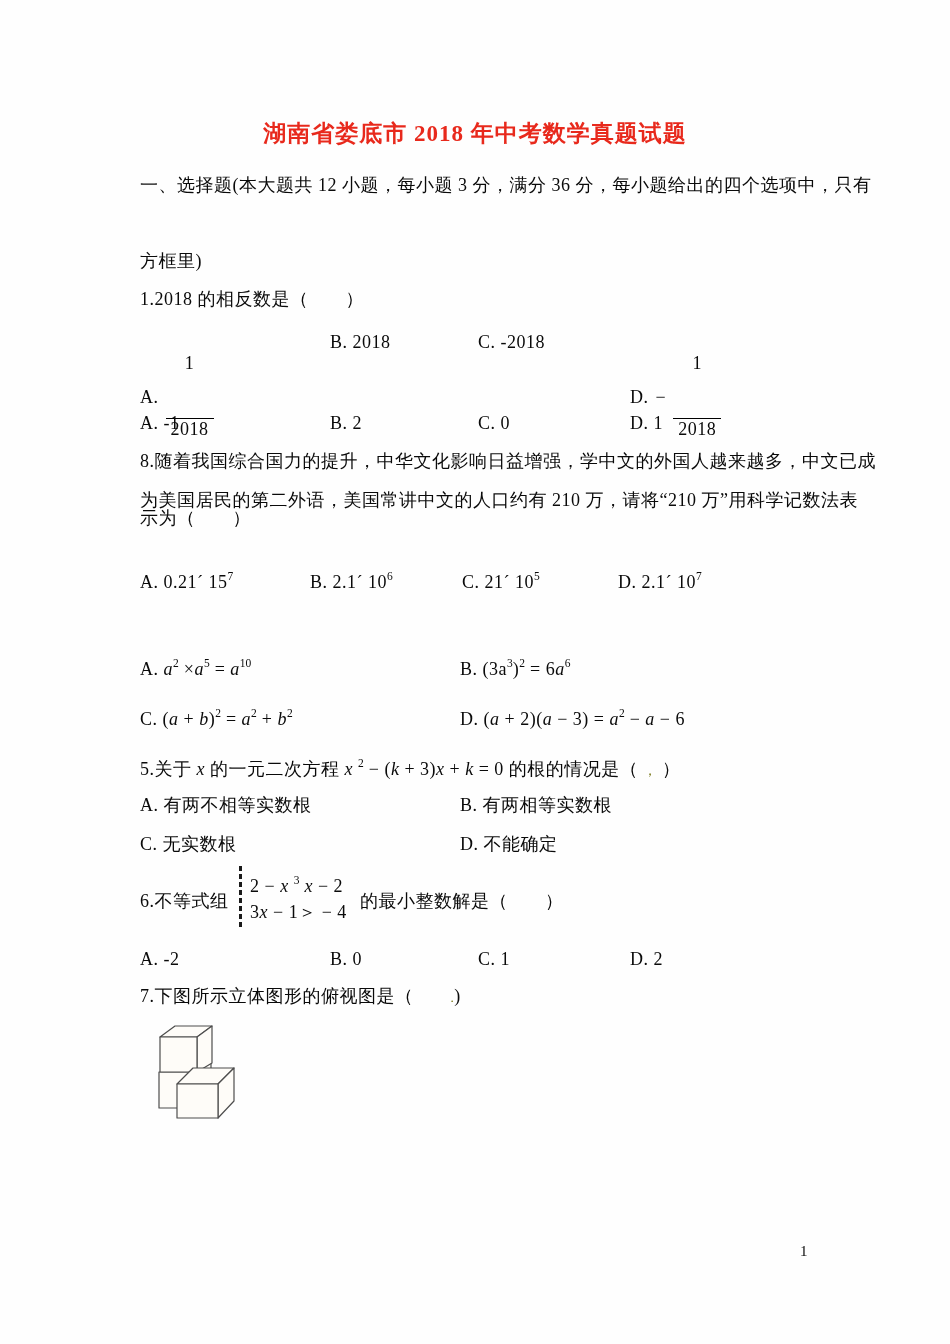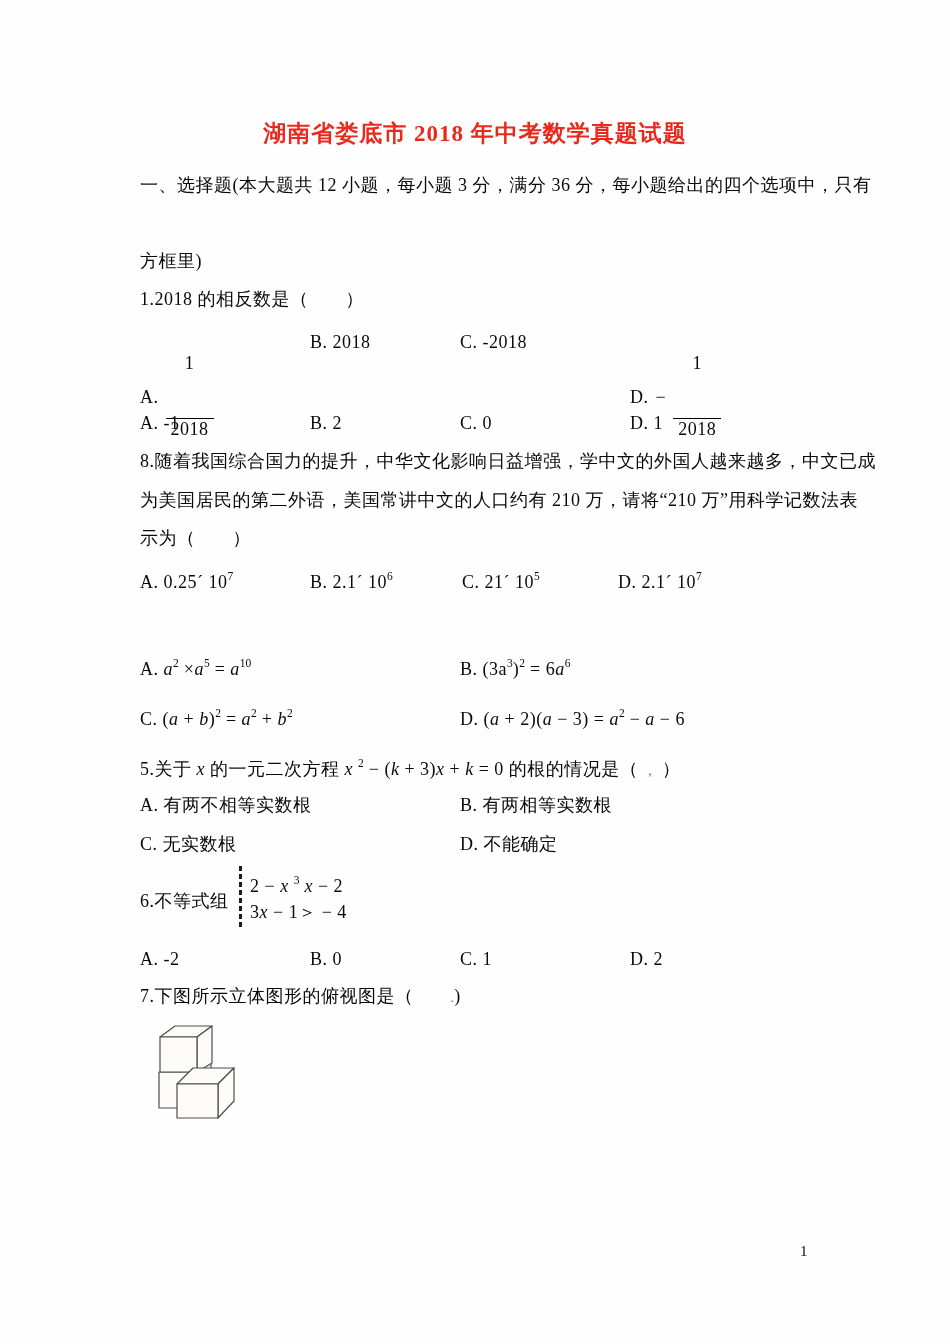--- a/index.html
+++ b/index.html
@@ -13,22 +13,22 @@
     overflow:hidden;
   }
   .title{
     position:absolute;top:118px;left:0;width:100%;
     margin:0;text-align:center;
     font-size:23px;font-weight:bold;letter-spacing:1px;
     color:#e8291c;
   }
   .t{position:absolute;white-space:pre;letter-spacing:0.5px;line-height:26px;}
   .xA{left:140px;}
-  .xB{left:310px;}
-  .xC{left:460px;}
+  .xB{left:330px;}
+  .xC{left:478px;}
   .xD{left:630px;}
   .x2{left:460px;}
   sup{font-size:11.5px;letter-spacing:0;position:relative;top:-1px;}
   i{font-family:"Liberation Serif","DejaVu Serif",serif;font-style:italic;}
   .mark{color:#6b6a00;font-size:13px;}
   .optflex{display:inline-flex;align-items:center;gap:7px;white-space:pre;}
   .frac{display:inline-block;text-align:center;line-height:1.2;vertical-align:middle;}
   .frac .num{display:block;padding:0 6px;}
   .frac .den{display:block;border-top:1.5px solid #000;padding:0 5px;}
   .brace{
@@ -69,41 +69,42 @@
     </span>
   </div>
 
   <div class="t xA" style="top:410px">A. -1</div>
   <div class="t xB" style="top:410px">B. 2</div>
   <div class="t xC" style="top:410px">C. 0</div>
   <div class="t xD" style="top:410px">D. 1</div>
 
   <div class="t xA" style="top:448px">8.随着我国综合国力的提升，中华文化影响日益增强，学中文的外国人越来越多，中文已成</div>
   <div class="t xA" style="top:487px">为美国居民的第二外语，美国常讲中文的人口约有 210 万，请将“210 万”用科学记数法表</div>
-  <div class="t xA" style="top:525px">示为（　　）</div>
-  <div class="t" style="left:140px;top:564px"><span>A. 0.25´ 10</span><sup>7</sup></div>
+  <div class="t xA" style="top:505px">示为（　　）</div>
+  <div class="t" style="left:140px;top:564px"><span>A. 0.21´ 15</span><sup>7</sup></div>
   <div class="t" style="left:310px;top:564px"><span>B. 2.1´ 10</span><sup>6</sup></div>
   <div class="t" style="left:462px;top:564px"><span>C. 21´ 10</span><sup>5</sup></div>
   <div class="t" style="left:618px;top:564px"><span>D. 2.1´ 10</span><sup>7</sup></div>
 
   <div class="t xA" style="top:651px"><span>A. </span><i>a</i><sup>2</sup><span> ×</span><i>a</i><sup>5</sup><span> = </span><i>a</i><sup>10</sup></div>
   <div class="t x2" style="top:651px"><span>B. (3a</span><sup>3</sup><span>)</span><sup>2</sup><span> = 6</span><i>a</i><sup>6</sup></div>
   <div class="t xA" style="top:701px"><span>C. (</span><i>a</i><span> + </span><i>b</i><span>)</span><sup>2</sup><span> = </span><i>a</i><sup>2</sup><span> + </span><i>b</i><sup>2</sup></div>
   <div class="t x2" style="top:701px"><span>D. (</span><i>a</i><span> + 2)(</span><i>a</i><span> − 3) = </span><i>a</i><sup>2</sup><span> − </span><i>a</i><span> − 6</span></div>
 
   <div class="t xA" style="top:751px"><span>5.关于 </span><i>x</i><span> 的一元二次方程 </span><i>x</i><span> </span><sup>2</sup><span> − (</span><i>k</i><span> + 3)</span><i>x</i><span> + </span><i>k</i><span> = 0 的根的情况是（ </span><span class="mark">，</span><span> ）</span></div>
   <div class="t xA" style="top:792px">A. 有两不相等实数根</div>
   <div class="t x2" style="top:792px">B. 有两相等实数根</div>
   <div class="t xA" style="top:831px">C. 无实数根</div>
   <div class="t x2" style="top:831px">D. 不能确定</div>
 
   <div class="t xA" style="top:888px">6.不等式组</div>
   <div class="brace" style="left:239px;top:866px;height:64px"></div>
   <div class="t" style="left:250px;top:868px"><span>2 − </span><i>x</i><span> </span><sup>3</sup><span> </span><i>x</i><span> − 2</span></div>
   <div class="t" style="left:250px;top:899px"><span>3</span><i>x</i><span> − 1＞ − 4</span></div>
+  <div class="t" style="left:360px;top:888px">的最小整数解是（　　）</div>
   <div class="t xA" style="top:946px">A. -2</div>
   <div class="t xB" style="top:946px">B. 0</div>
   <div class="t xC" style="top:946px">C. 1</div>
   <div class="t xD" style="top:946px">D. 2</div>
 
   <div class="t xA" style="top:983px"><span>7.下图所示立体图形的俯视图是（　　</span><span class="mark">.</span><span>)</span></div>
 
   <div class="cube-fig" style="left:150px;top:1020px">
     <svg width="100" height="105" viewBox="0 0 100 105" fill="none" xmlns="http://www.w3.org/2000/svg">
       <g stroke="#4d4d4d" stroke-width="1.2" stroke-linejoin="round" fill="#fefcf8">

